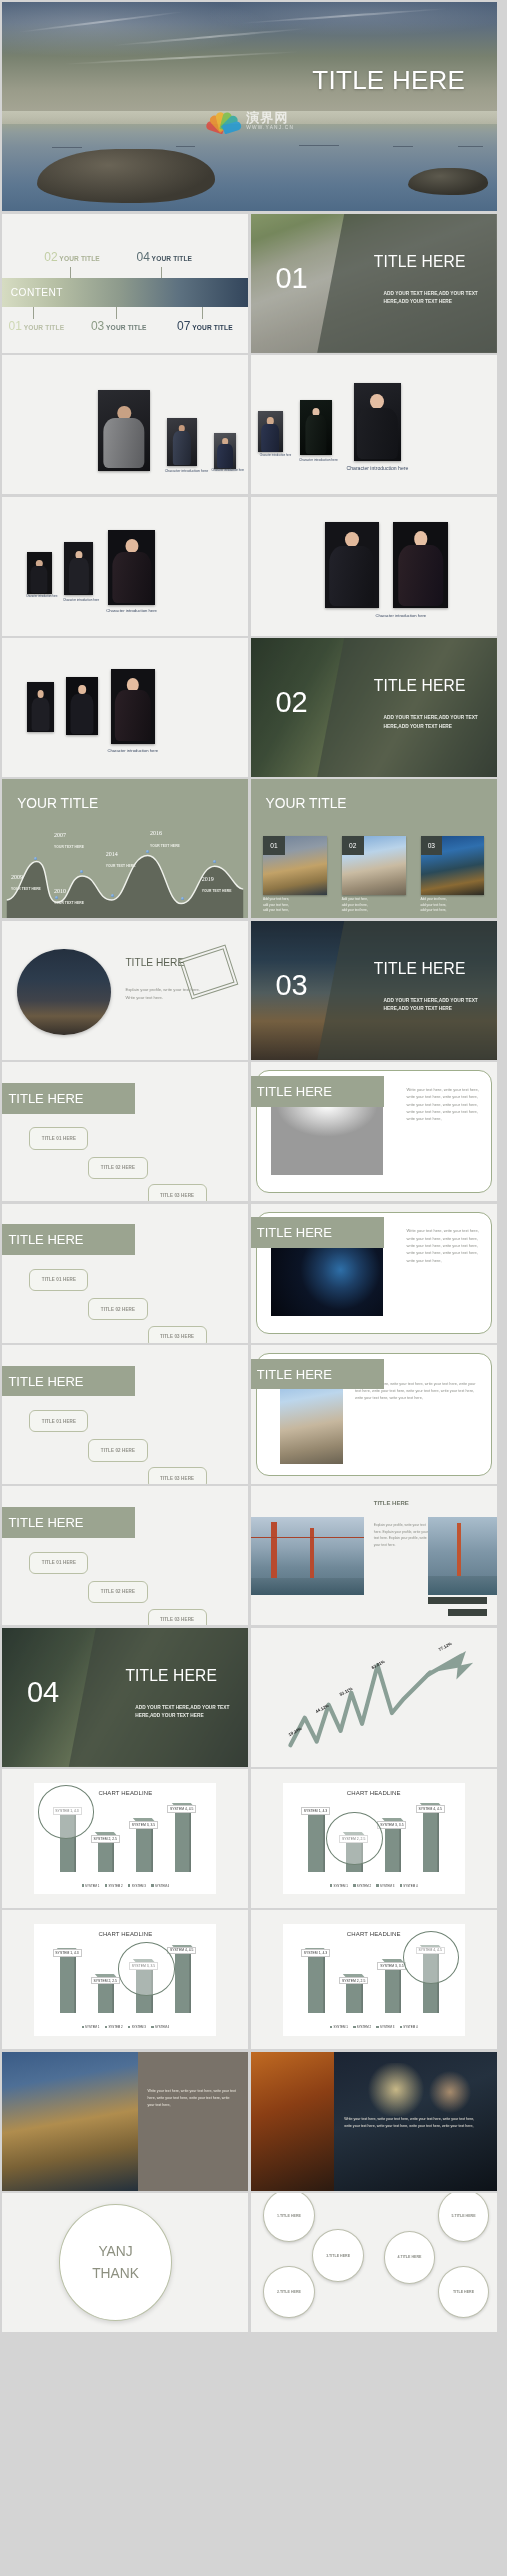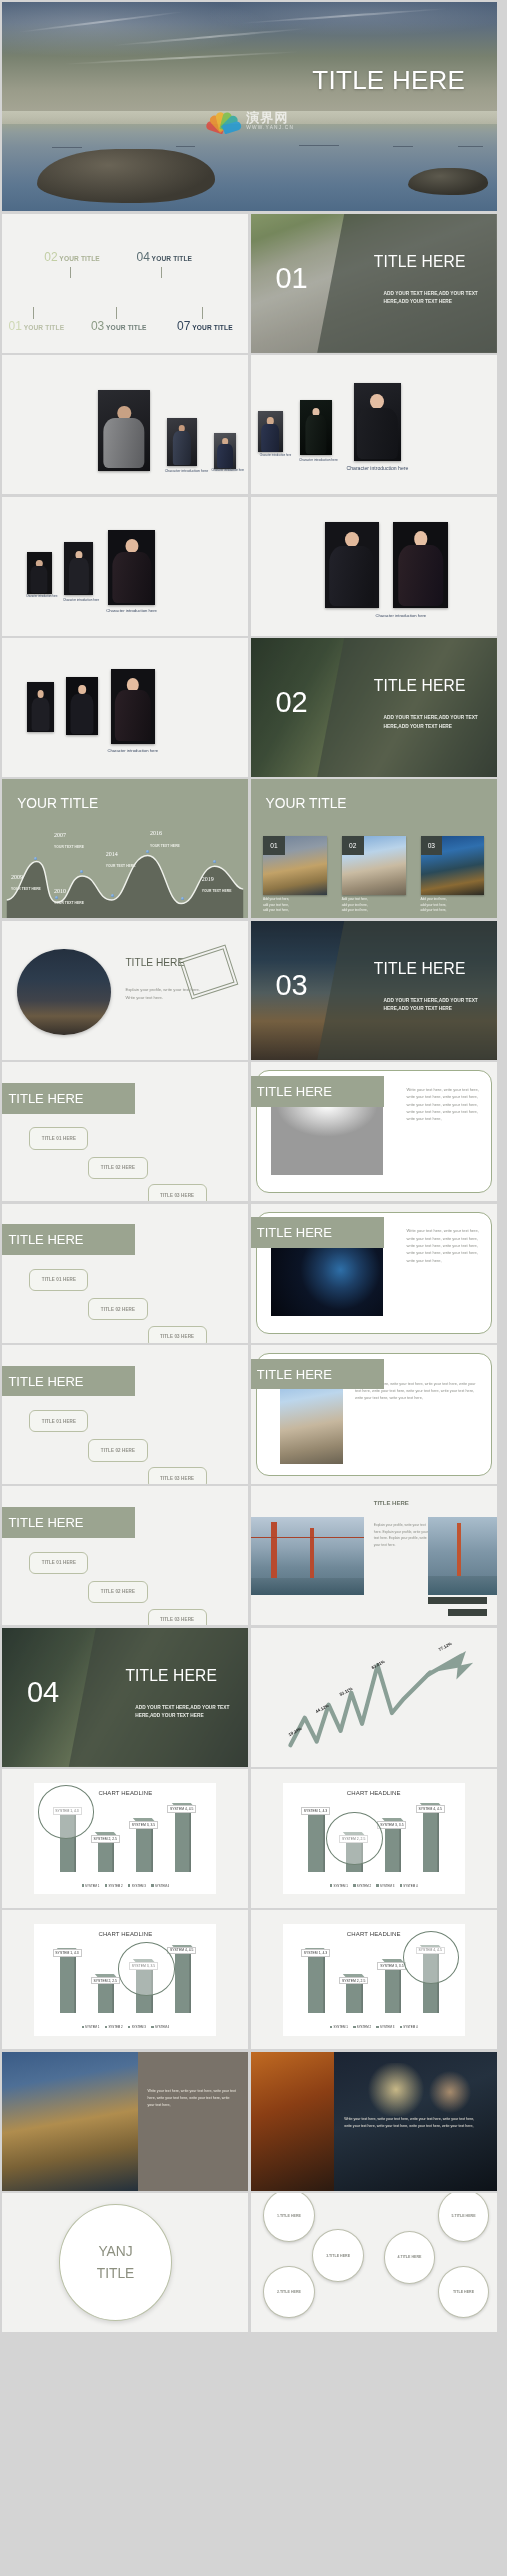--- a/index.html
+++ b/index.html
@@ -233,20 +233,23 @@
         <i style="background:#1c9ad6;transform:translateX(-50%) rotate(73deg)"></i>
       </div>
       <div class="wm-txt">
         <div class="wm-cn">演界网</div>
         <div class="wm-en">WWW.YANJ.CN</div>
       </div>
     </div>
   </div>
 
   <div class="slide content-slide">
+    <div class="content-bar">
+      <span>CONTENT</span>
+    </div>
 
     <div class="toc-item" style="left:17%;top:26%">
       <span class="toc-num" style="color:#c3cfa5">02</span>
       <span class="toc-lbl" style="color:#a9b194">YOUR TITLE</span>
     </div>
     <div class="toc-tick" style="left:27.5%;top:38%;height:8%"></div>
     <div class="toc-item" style="left:54.5%;top:26%">
       <span class="toc-num" style="color:#5c6f74">04</span>
       <span class="toc-lbl" style="color:#43535e">YOUR TITLE</span>
     </div>
@@ -708,21 +711,21 @@
     <div style="position:absolute;left:0;top:0;width:34%;height:100%;background:linear-gradient(160deg,#c06a22 0%,#8a3e14 40%,#2b1a10 100%)"></div>
     <div style="position:absolute;left:34%;top:0;width:66%;height:100%;background:linear-gradient(160deg,#1b2433 0%,#24313f 40%,#0d1218 100%)"></div>
     <div style="position:absolute;left:44%;top:8%;width:30%;height:38%;background:radial-gradient(circle,rgba(255,230,160,.75),transparent 62%)"></div>
     <div style="position:absolute;left:70%;top:14%;width:22%;height:30%;background:radial-gradient(circle,rgba(255,200,140,.6),transparent 62%)"></div>
     <div style="position:absolute;left:38%;top:46%;width:54%;color:#f0ece2;font-size:3.6px;line-height:1.95">Write your text here, write your text here, write your text here, write your text here, write your text here, write your text here, write your text here, write your text here,</div>
   </div>
 
   <div class="slide">
     <div class="big-ell">
       <span>YANJ</span>
-      <span>TITLE</span>
+      <span>THANK</span>
     </div>
   </div>
 
   <div class="slide">
     <div class="ell" style="left:5%;top:-3%;width:21%;height:38%">
         <span>1.TITLE HERE</span>
       </div>
     <div class="ell" style="left:5%;top:52%;width:21%;height:38%">
         <span>2.TITLE HERE</span>
       </div>

